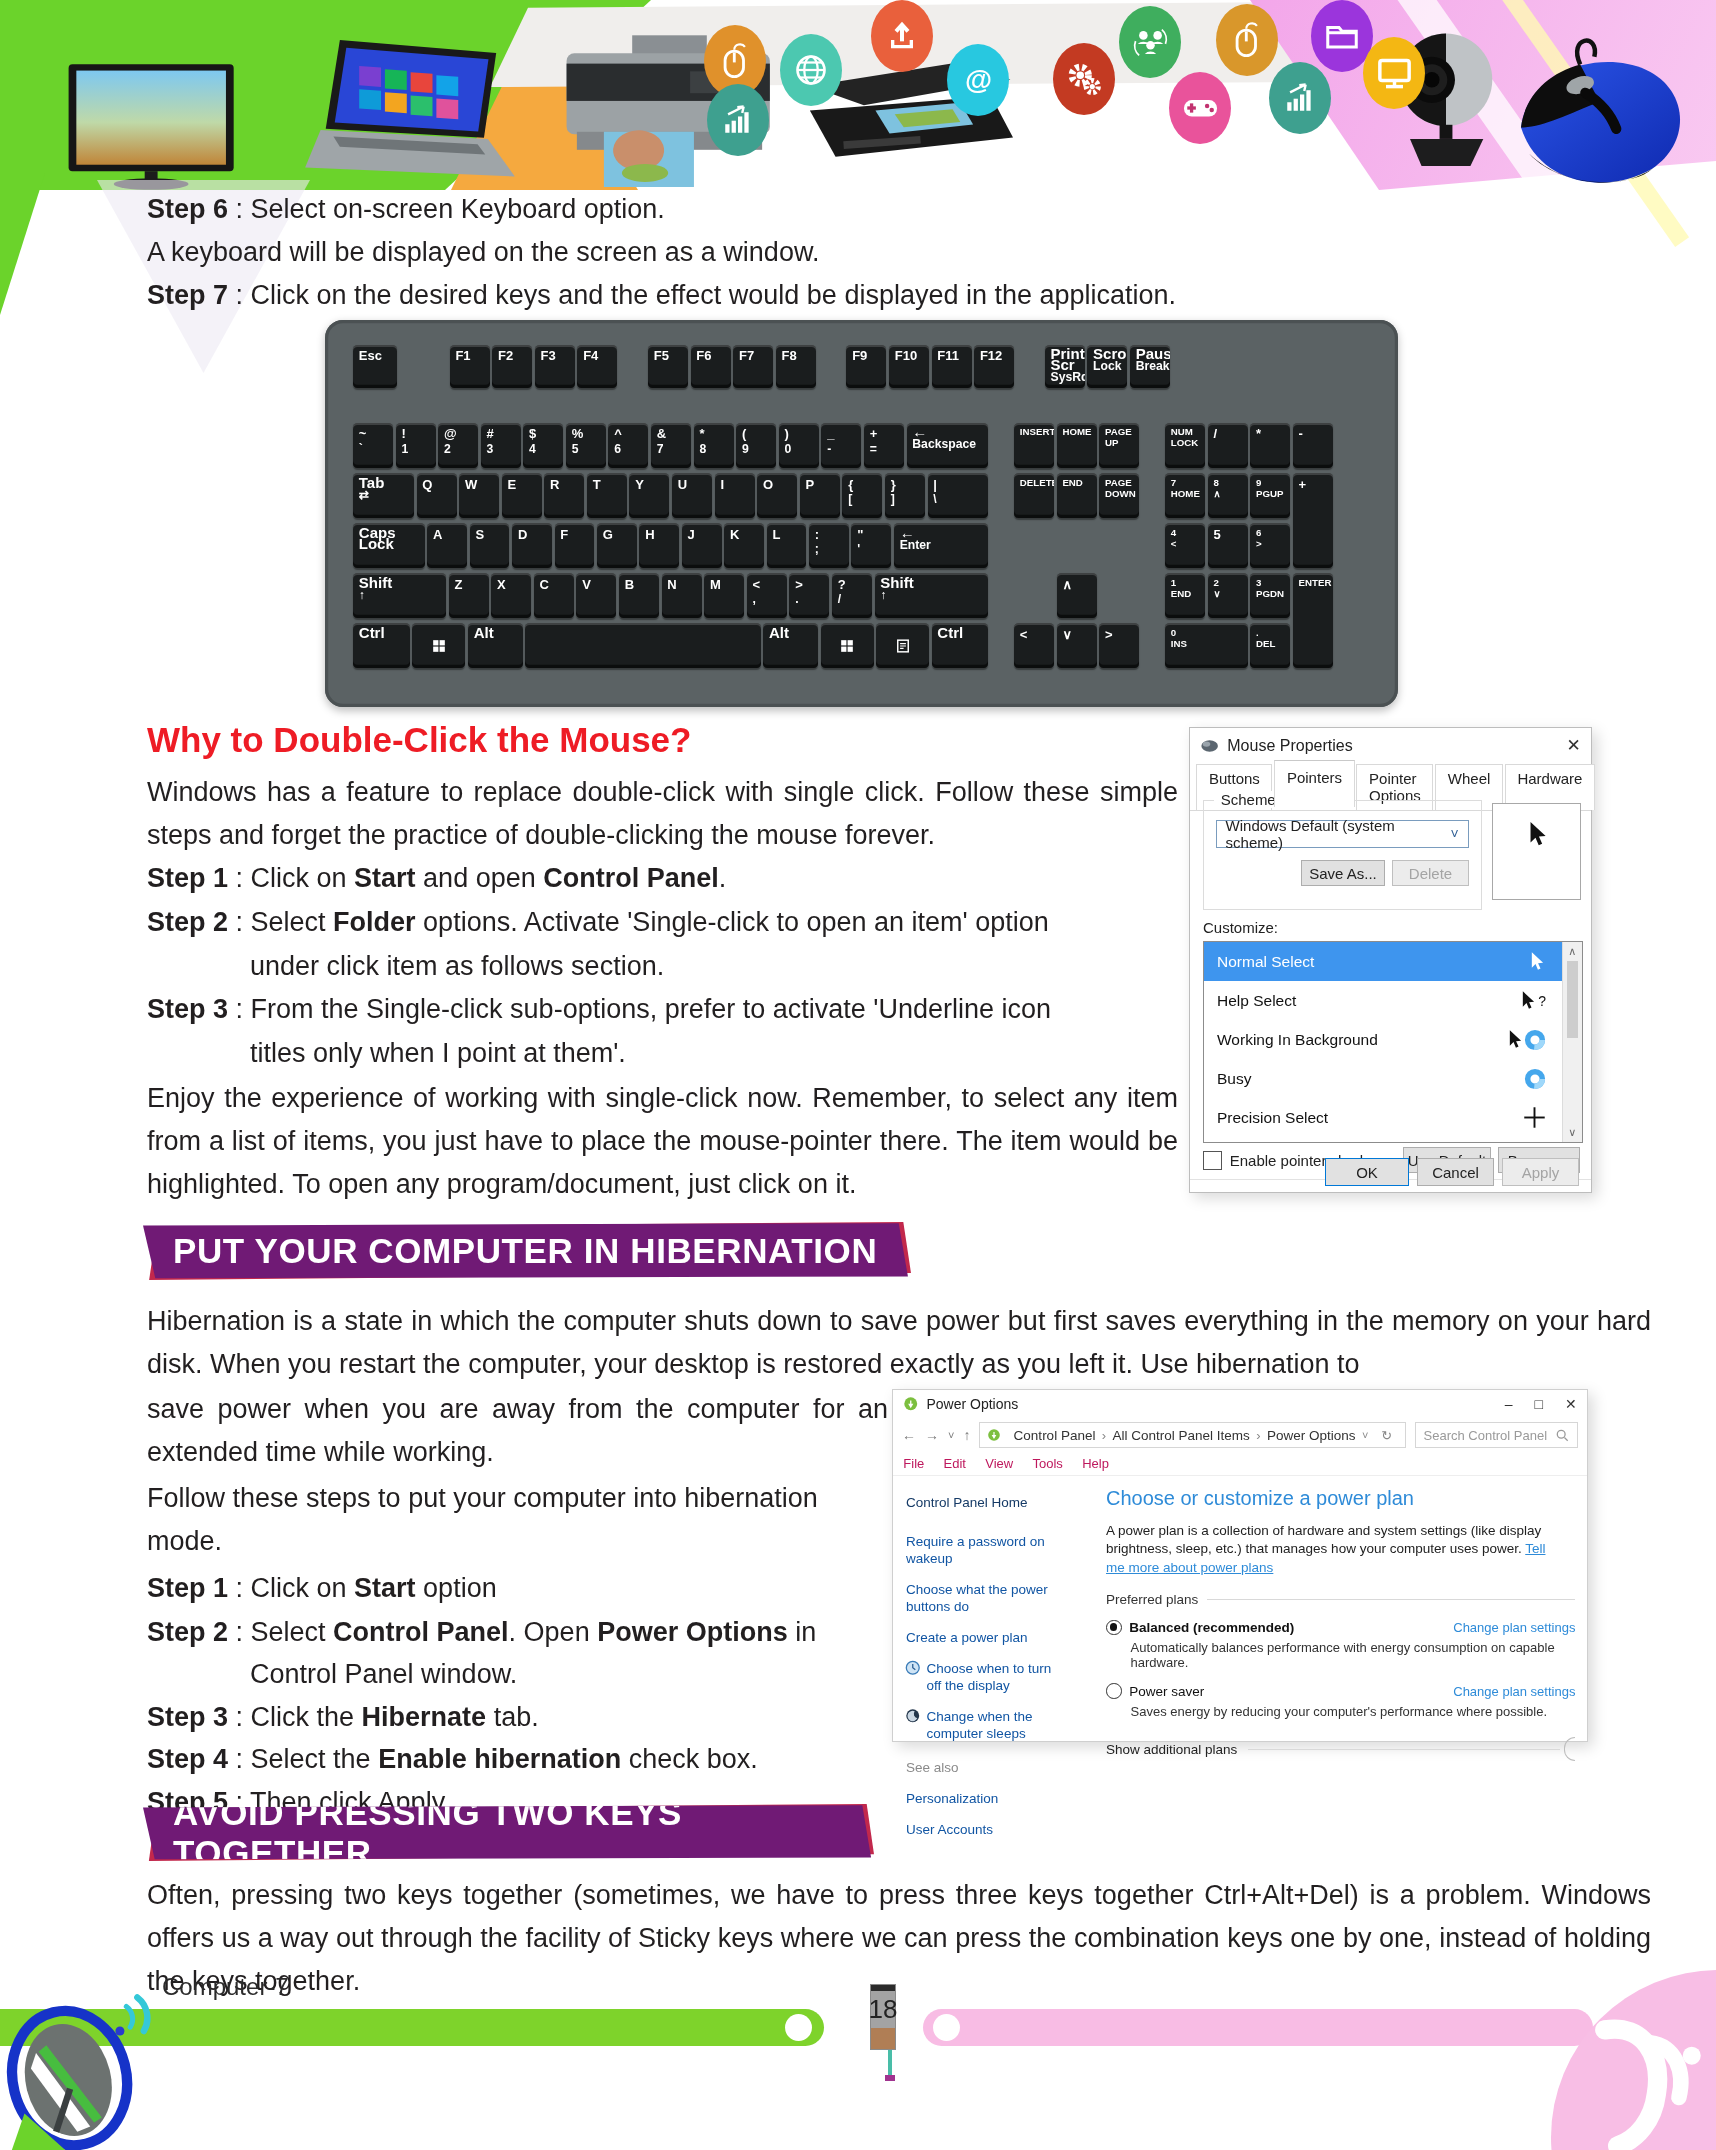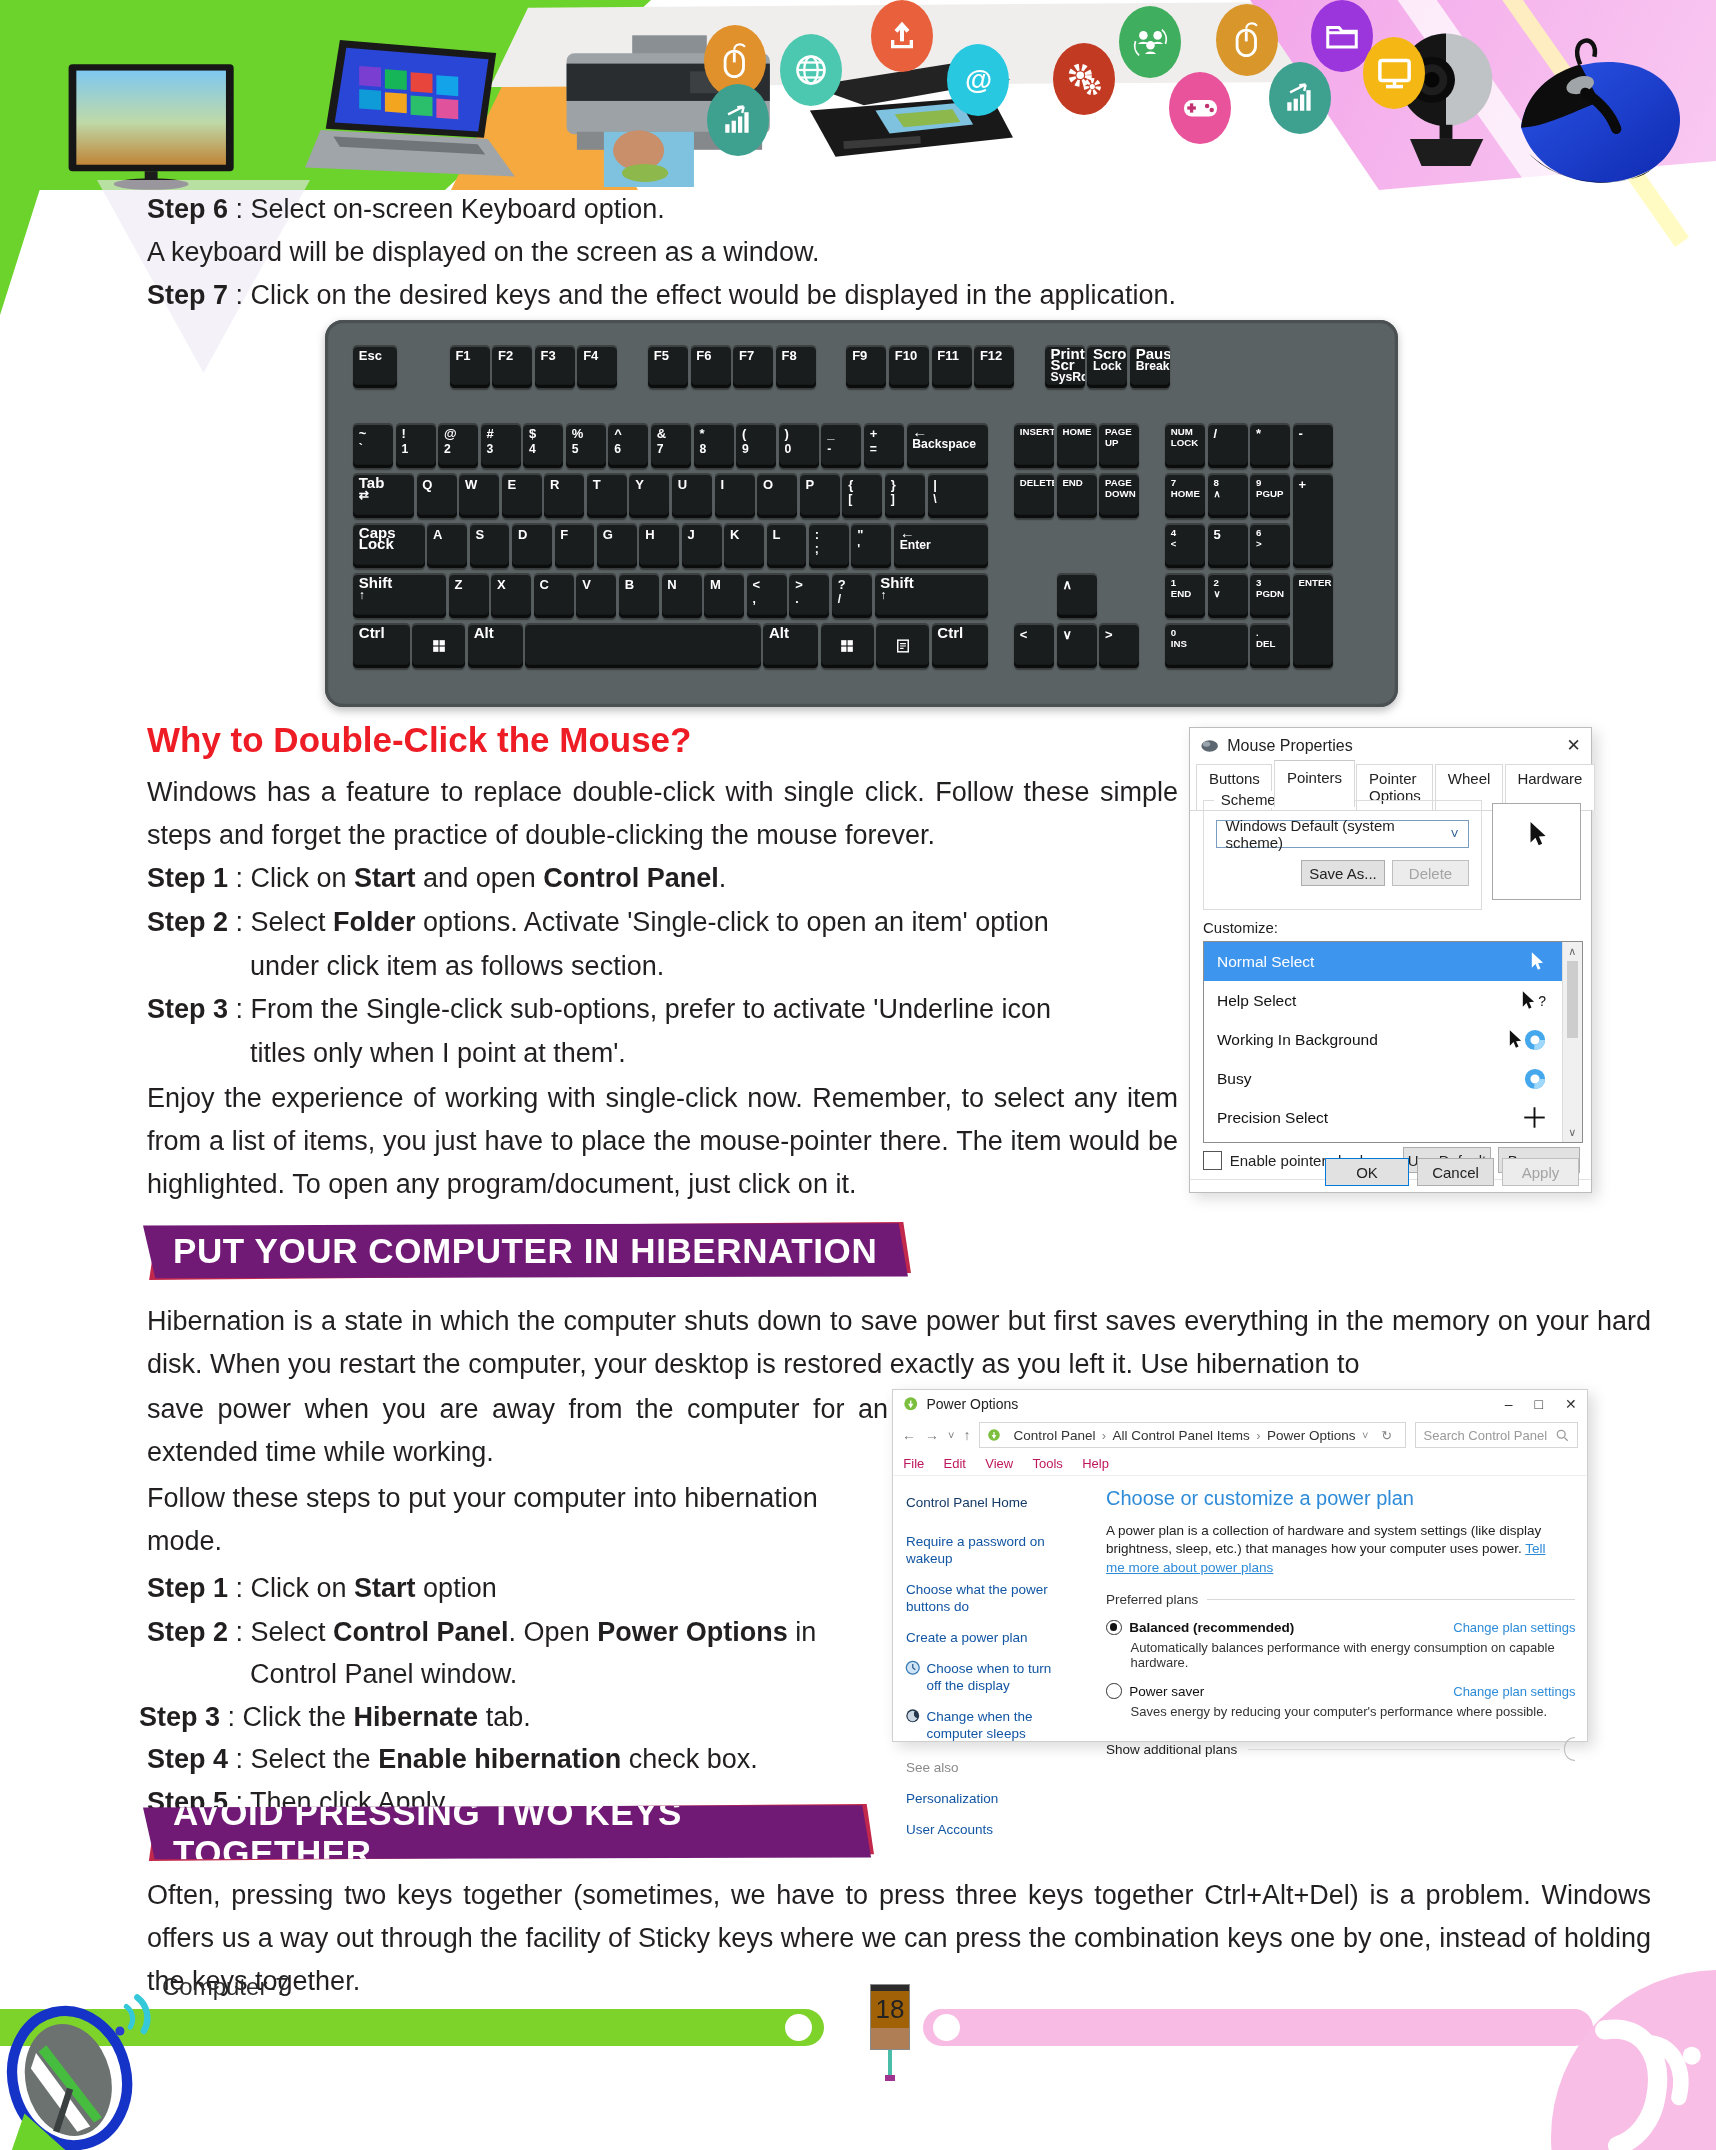--- a/index.html
+++ b/index.html
@@ -104,21 +104,21 @@
   .plan .pname{font-size:13.5px;color:#111;}
   .plan.selname .pname{font-weight:700;}
   .plan .plink{margin-left:auto;font-size:13px;color:#2E8BD8;}
   .plansub{font-size:13px;color:#333;margin:5.2px 0 0 24.5px;}
   .showadd{display:flex;align-items:center;margin-top:18px;font-size:13.5px;color:#222;}
   .showadd .hr{flex:1;height:0.6px;background:#D9D9D9;margin-left:10.3px;}
   .showadd .half{width:10.3px;height:22px;border:1.3px solid #BDBDBD;border-right:none;border-radius:13px 0 0 13px;margin-left:3.9px;}
   
   .fbar{position:absolute;height:37px;border-radius:19.3px;}
   .fdot{position:absolute;width:27px;height:27px;border-radius:50%;background:#fff;}
-  .psign{position:absolute;width:40px;background:#a16207;border:0.6px solid #8a8a8a;box-sizing:border-box;text-align:center;}
+  .psign{position:absolute;width:26px;background:#a3a3a3;border:0.6px solid #8a8a8a;box-sizing:border-box;text-align:center;}
   .psign .cap{height:6.4px;background:#2B2B2B;}
   .psign .num{height:37px;display:flex;align-items:center;justify-content:center;font-size:26px;color:#222;font-family:"Liberation Sans",sans-serif;}
   .psign .base{height:20.6px;background:#B07E55;}
   .pstick{position:absolute;width:3.9px;height:24.5px;background:#49BDA8;}
   .pstickbase{position:absolute;width:10.3px;height:5.8px;background:#A0338F;}
   .bookname{position:absolute;font-size:24px;color:#2b2b2b;}
   .bigpink{position:absolute;border-radius:50%;background:#F8BEE5;}
   .deco{position:absolute;}
 </style>
 </head>
@@ -845,21 +845,21 @@
         <span>PUT YOUR COMPUTER IN HIBERNATION</span>
       </div>
   </div>
 
   <div class="txt just" style="left:147px;top:1300px;width:1504px;">Hibernation is a state in which the computer shuts down to save power but first saves everything in the memory on your hard disk. When you restart the computer, your desktop is restored exactly as you left it. Use hibernation to</div>
   <div class="txt just" style="left:147px;top:1388px;width:741px;">save power when you are away from the computer for an extended time while working.</div>
   <div class="txt" style="left:147px;top:1477px;width:741px;">Follow these steps to put your computer into hibernation mode.</div>
   <div class="txt" style="left:147px;top:1567px;width:741px;"><b>Step 1</b><span> : Click on </span><b>Start</b><span> option</span></div>
   <div class="txt just" style="left:147px;top:1611px;width:741px;"><b>Step 2</b><span> : Select </span><b>Control Panel</b><span>. Open </span><b>Power Options</b><span> in</span></div>
   <div class="txt indent" style="left:147px;top:1653px;width:741px;"><span>Control Panel window.</span></div>
-  <div class="txt" style="left:139px;top:1696px;width:741px;"><b>Step 3</b><span> : Click the </span><b>Hibernate</b><span> tab.</span></div>
+  <div class="txt" style="left:147px;top:1696px;width:741px;"><b>Step 3</b><span> : Click the </span><b>Hibernate</b><span> tab.</span></div>
   <div class="txt" style="left:147px;top:1738px;width:773px;"><b>Step 4</b><span> : Select the </span><b>Enable hibernation</b><span> check box.</span></div>
   <div class="txt" style="left:147px;top:1781px;width:741px;"><b>Step 5</b><span> : Then click Apply.</span></div>
 
   <div class="win" style="left:892px;top:1389px;width:696px;height:353px;border-color:#CFCFCF;">
     <div class="wtitle" style="height:28px;font-size:14px;">
       <span class="ticon">
         <svg width="15.5" height="15.5" viewBox="0 0 24 24">
             <circle cx="12" cy="12" r="10" fill="#7CBF3F"></circle>
             <path d="M8 12 h3 v-5 h2 v5 h3 l-4 7 Z" fill="#fff"></path>
           </svg>

